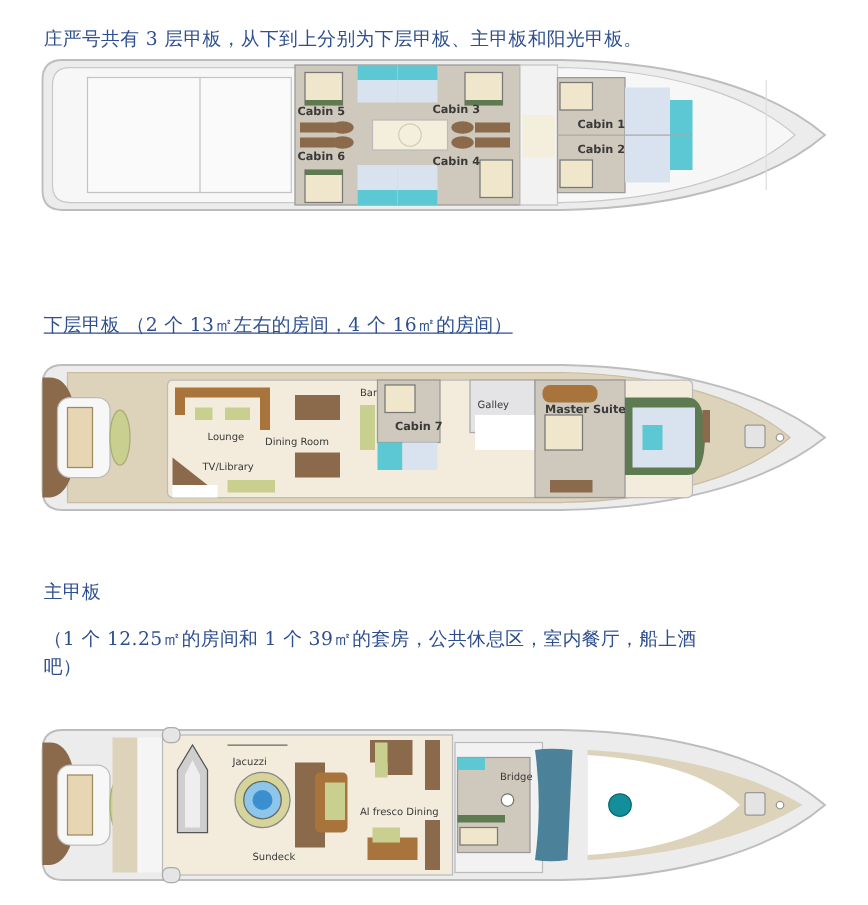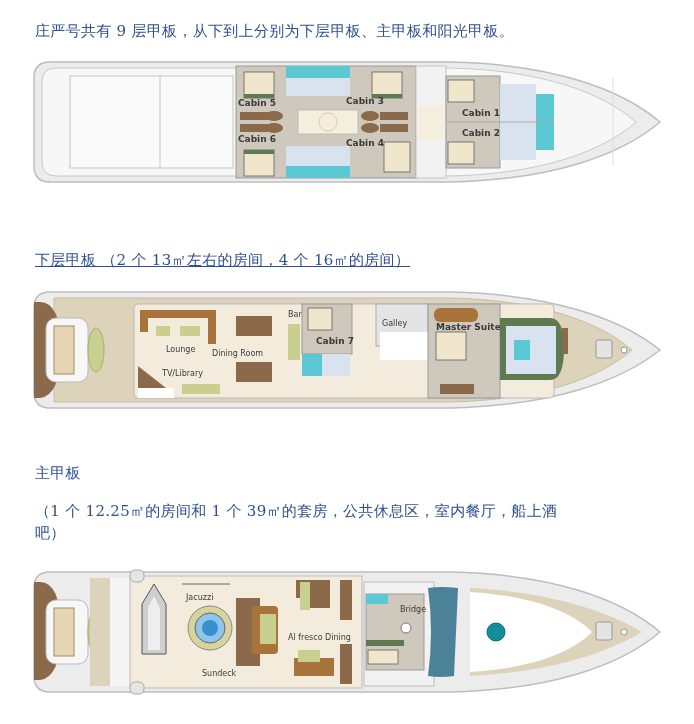--- a/index.html
+++ b/index.html
@@ -6,23 +6,23 @@
     body { width: 694px; height: 724px; position: relative; overflow: hidden; font-family: "DejaVu Serif", serif; }
     .caption { position: absolute; left: 35px; color: #2e4f8f; font-size: 15px; line-height: 22px; font-family: "DejaVu Serif", serif; letter-spacing: 0.3px; }
     .plan { position: absolute; left: 30px; }
     .plan svg { display: block; }
     .lbl { font-family: "DejaVu Sans", sans-serif; font-weight: bold; fill: #3a3a3a; }
     .lbln { font-family: "DejaVu Sans", sans-serif; fill: #3a3a3a; }
   </style>
 </head>
 <body>
 
-<div class="caption" style="top:20px;">庄严号共有 9 层甲板，从下到上分别为下层甲板、主甲板和阳光甲板。</div>
+<div class="caption" style="top:20px;">庄严号共有 3 层甲板，从下到上分别为下层甲板、主甲板和阳光甲板。</div>
 
-<div class="plan" style="top:58px;">
+<div class="plan" style="top:44px;">
   <svg width="640" height="128" viewBox="0 0 640 128">
 
     <path d="M20,4 L420,4 C520,6 590,30 630,64 C590,98 520,122 420,124 L20,124 Q4,124 4,108 L4,20 Q4,4 20,4 Z" fill="#ececec" stroke="#bdbdbd" stroke-width="1.5"></path>
     <path d="M26,10 L420,10 C510,12 572,34 606,64 C572,94 510,116 420,118 L26,118 Q12,118 12,104 L12,24 Q12,10 26,10 Z" fill="#f7f7f7" stroke="#c8c8c8" stroke-width="1"></path>
 
     <rect x="40" y="18" width="163" height="92" fill="#fafafa" stroke="#c4c4c4"></rect>
     <line x1="130" y1="18" x2="130" y2="110" stroke="#c4c4c4"></line>
 
     <rect x="206" y="8" width="180" height="112" fill="#cfc8bc" stroke="#999"></rect>
 
@@ -125,21 +125,21 @@
 
     <rect x="566" y="52" width="16" height="18" rx="2" fill="#e4e4e4" stroke="#999"></rect>
     <circle cx="594" cy="62" r="3" fill="#fff" stroke="#999"></circle>
   </svg>
 </div>
 
 <div class="caption" style="top:462px;">主甲板</div>
 <div class="caption" style="top:500px;">（1 个 12.25㎡的房间和 1 个 39㎡的套房，公共休息区，室内餐厅，船上酒</div>
 <div class="caption" style="top:522px;">吧）</div>
 
-<div class="plan" style="top:568px;">
+<div class="plan" style="top:580px;">
   <svg width="640" height="128" viewBox="0 0 640 128">
     <path d="M20,4 L420,4 C520,6 590,30 630,64 C590,98 520,122 420,124 L20,124 Q4,124 4,108 L4,20 Q4,4 20,4 Z" fill="#ececec" stroke="#bdbdbd" stroke-width="1.5"></path>
     <path d="M10,14 Q30,14 32,62 Q30,110 10,112 L4,112 L4,14 Z" fill="#8a6a4a"></path>
     <rect x="16" y="32" width="42" height="64" rx="10" fill="#f7f7f7" stroke="#bbb"></rect>
     <rect x="24" y="40" width="20" height="48" fill="#e6d6b4" stroke="#a0895f"></rect>
     <ellipse cx="66" cy="64" rx="8" ry="22" fill="#c9cf8e" stroke="#a8ad72"></ellipse>
     <rect x="60" y="10" width="20" height="108" fill="#ddd2ba"></rect>
     <rect x="80" y="10" width="20" height="108" fill="#f5f5f5"></rect>
 
     <rect x="100" y="8" width="232" height="112" fill="#f3ecdc" stroke="#bbb"></rect>

